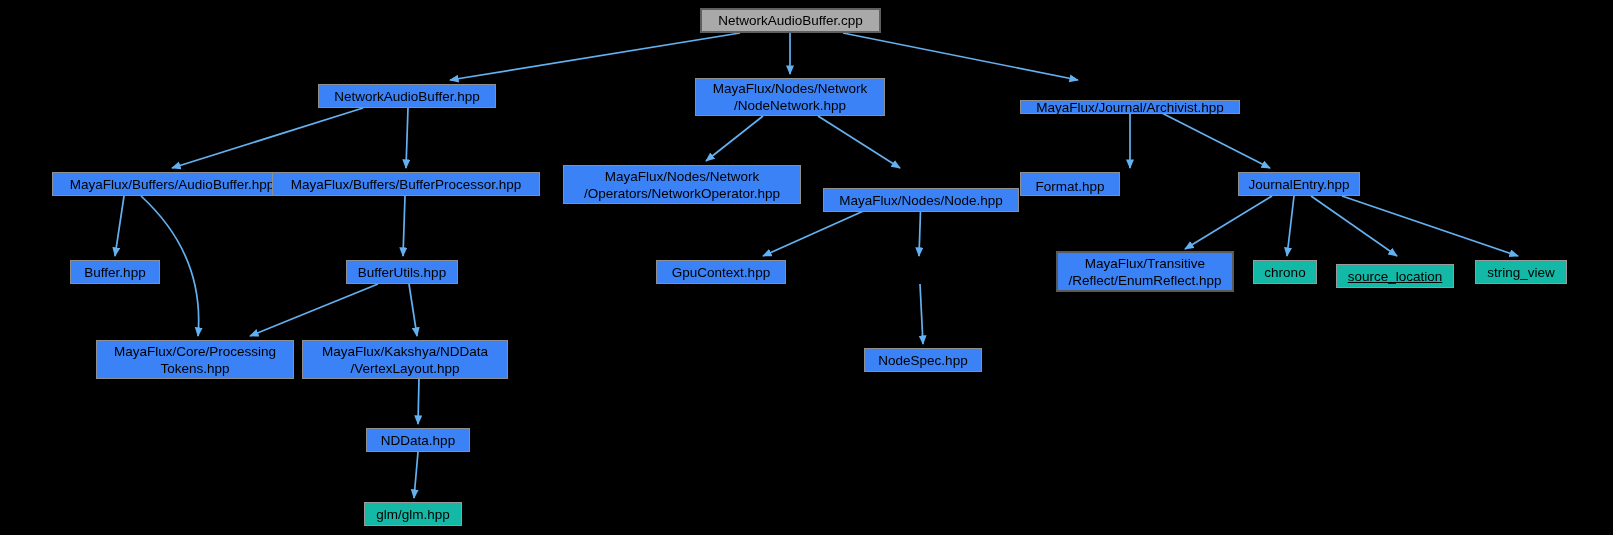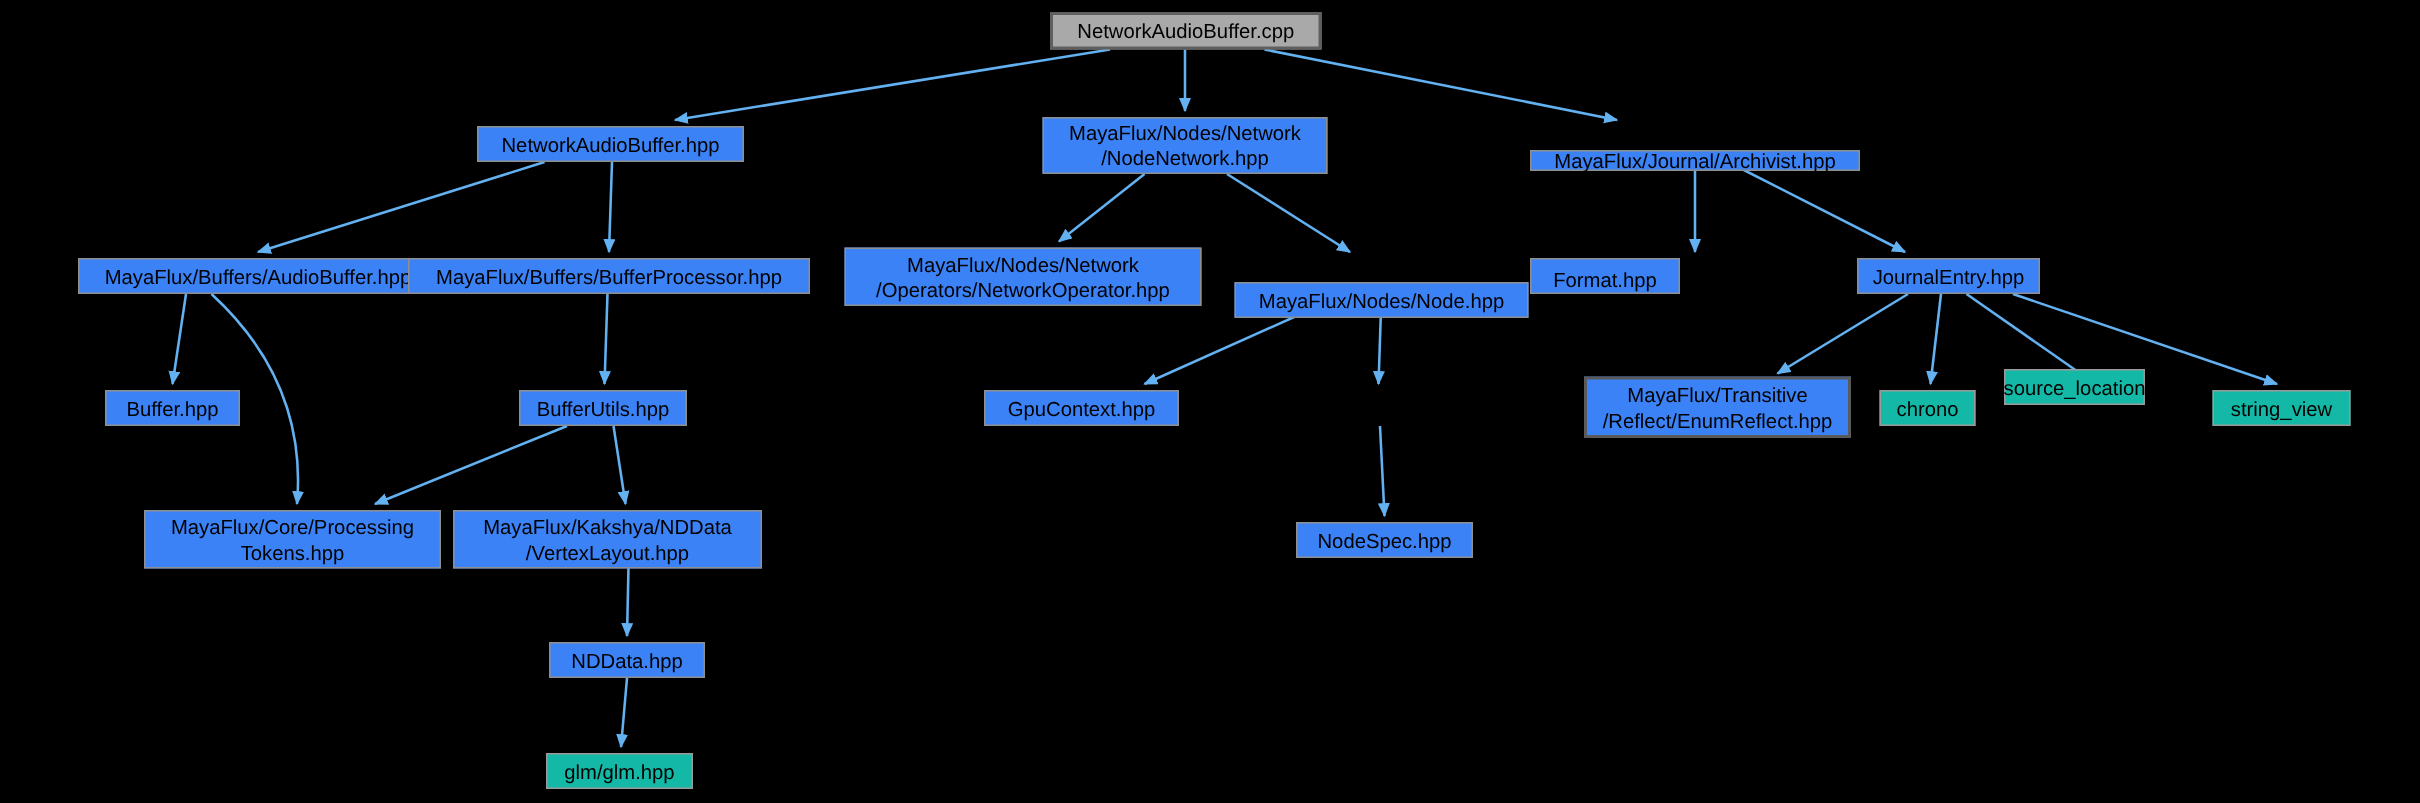--- a/index.html
+++ b/index.html
@@ -117,21 +117,21 @@
 
   <div class="node truncated" style="left:1056px;top:251px;width:178px;height:41px;justify-content:center;">
     <span>MayaFlux/Transitive
 /Reflect/EnumReflect.hpp</span>
   </div>
 
   <div class="node external" style="left:1253px;top:260px;width:64px;height:24px;">
     <span>chrono</span>
   </div>
 
-  <div class="node external" style="left:1336px;top:246px;width:94px;height:24px;">
+  <div class="node external" style="left:1336px;top:264px;width:118px;height:24px;text-decoration:underline;">
     <span>source_location</span>
   </div>
 
   <div class="node external" style="left:1475px;top:260px;width:92px;height:24px;">
     <span>string_view</span>
   </div>
 
   <div class="node" style="left:96px;top:340px;width:198px;height:39px;">
     <span>MayaFlux/Core/Processing
 Tokens.hpp</span>

